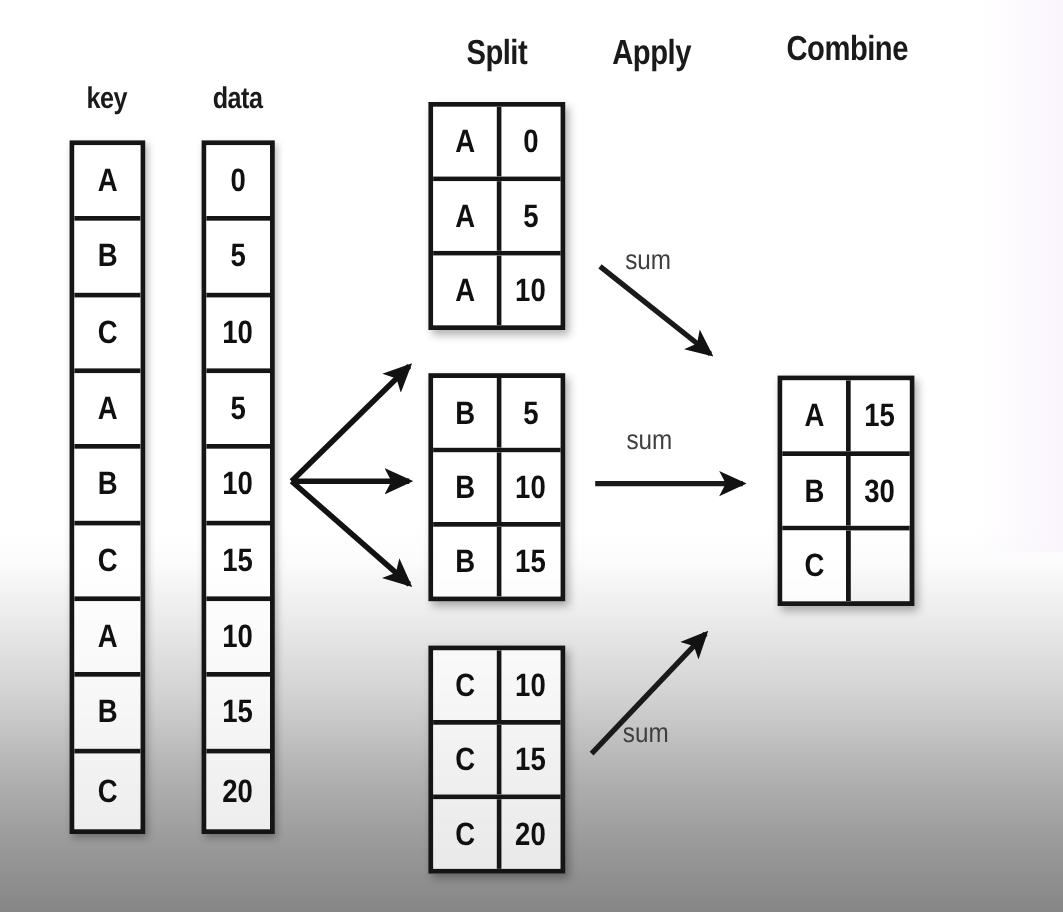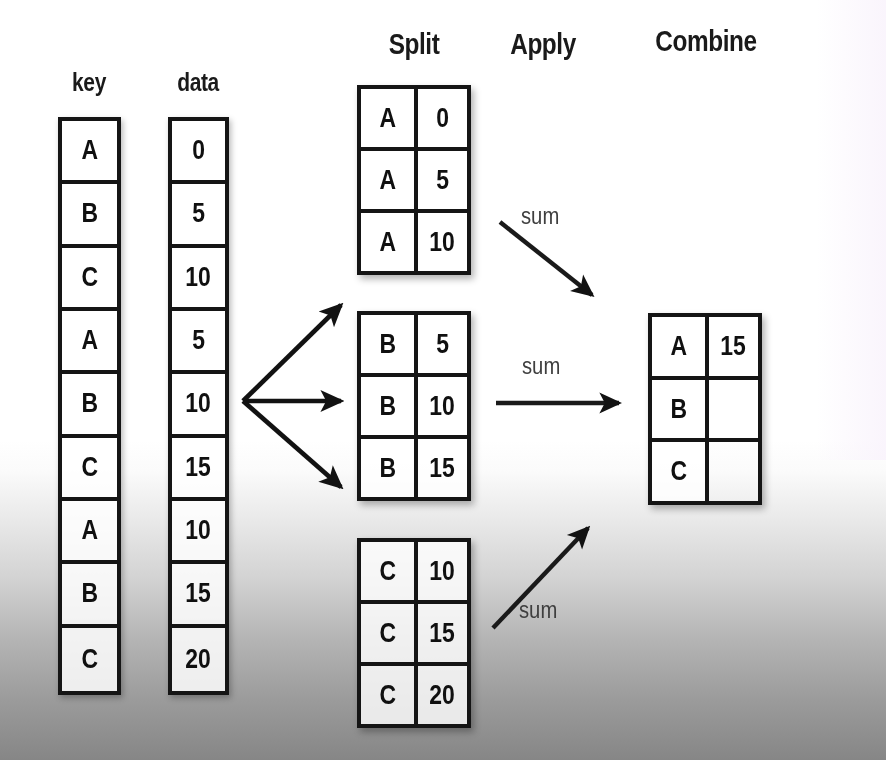--- a/index.html
+++ b/index.html
@@ -290,20 +290,23 @@
           <span>A</span>
         </div>
         <div class="gcell valcol">
           <span>15</span>
         </div>
       </div>
       <div class="grow">
         <div class="gcell keycol">
           <span>B</span>
         </div>
+        <div class="gcell valcol">
+          <span>30</span>
+        </div>
       </div>
       <div class="grow">
         <div class="gcell keycol">
           <span>C</span>
         </div>
       </div>
     </div>
 
   <svg class="arrows" viewBox="0 0 886 760">
     <defs>

